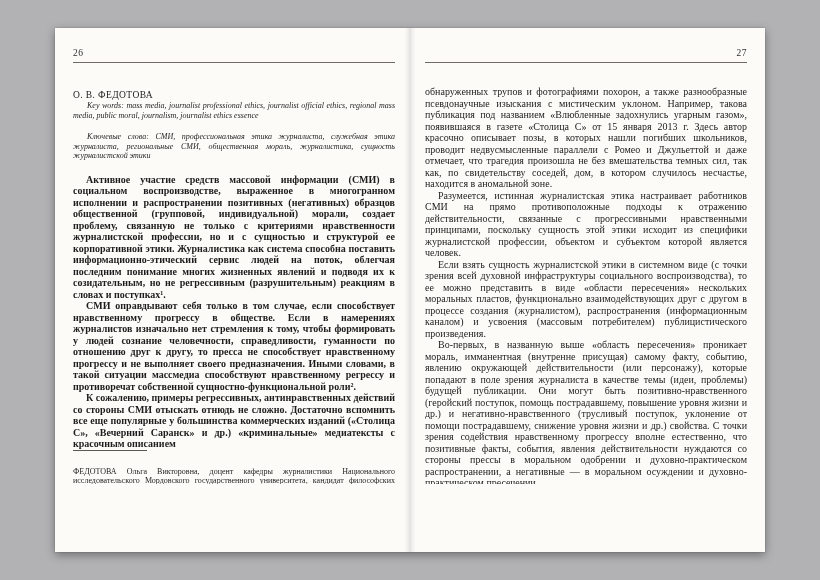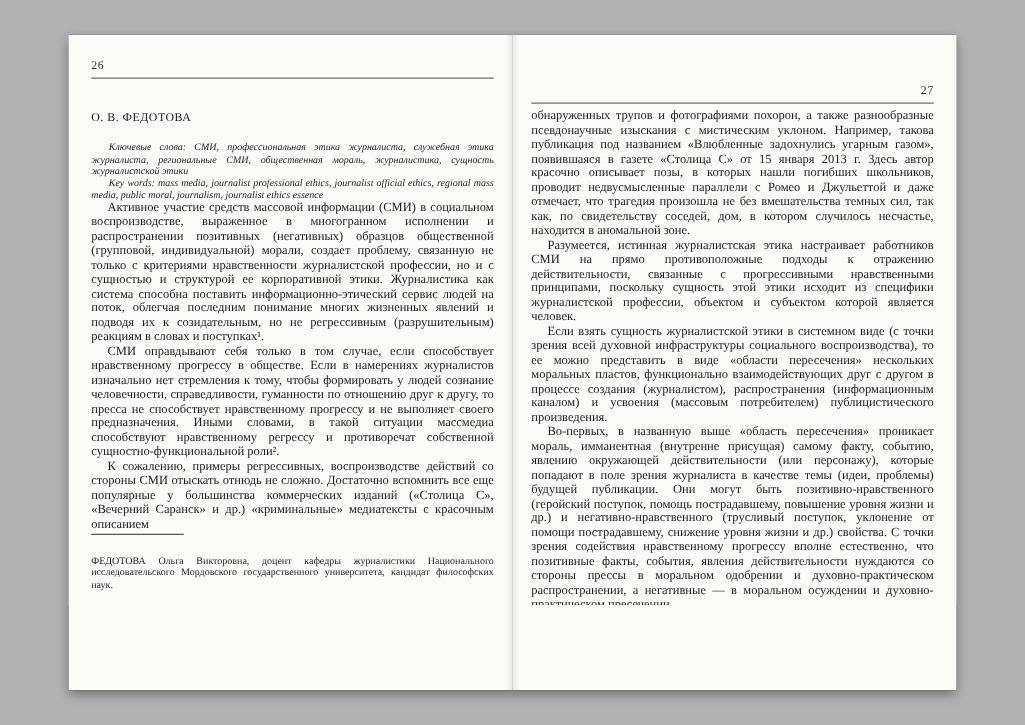--- a/index.html
+++ b/index.html
@@ -25,21 +25,21 @@
     display: flex;
     flex-direction: column;
     color: #1f1f1f;
     position: relative;
   }
   .page-left  { padding: 14px 15px 12px 18px; }
   .page-right { padding: 14px 18px 12px 15px; }
 
   .page-header { flex: 0 0 auto; }
   .header-left  { text-align: left; }
-  .header-right { text-align: right; margin-top: 20px; }
+  .header-right { text-align: right; }
   .page-num { font-size: 9.5px; color: #2e2e2e; letter-spacing: 0.5px; }
   .header-rule { border-top: 1px solid #6f6c68; margin-top: 2px; }
 
   .title-block {
     display: flex;
     align-items: flex-start;
     margin-top: 26px;
     flex: 0 0 auto;
   }
   .author {
@@ -64,22 +64,22 @@
     font-size: 8px;
     line-height: 9.6px;
     text-indent: 14px;
     text-align: justify;
     color: #242424;
     flex: 0 0 auto;
   }
   .keywords-first { margin-top: 12px; }
 
   .body { flex: 0 0 auto; }
-  .page-left  .body { margin-top: 0; }
-  .page-right .body { margin-top: 4px; }
+  .page-left  .body { margin-top: 13px; font-weight: bold; }
+  .page-right .body { margin-top: 23px; }
   .para {
     font-size: 10px;
     line-height: 11.5px;
     text-indent: 13px;
     text-align: justify;
     color: #1c1c1c;
   }
   .para.no-indent { text-indent: 0; }
 
   .footnote-block { margin-top: auto; flex: 0 0 auto; }
@@ -114,27 +114,27 @@
   <div class="page page-left">
     <div class="page-header header-left">
       <span class="page-num">26</span>
       <div class="header-rule"></div>
     </div>
 
     <div class="title-block">
       <span class="author">О. В. ФЕДОТОВА</span>
     </div>
 
+    <p class="keywords">Key words: mass media, journalist professional ethics, journalist official ethics, regional mass media, public moral, journalism, journalist ethics essence</p>
     <p class="keywords keywords-first">Ключевые слова: СМИ, профессиональная этика журналиста, служебная этика журналиста, региональные СМИ, общественная мораль, журналистика, сущность журналистской этики</p>
-    <p class="keywords">Key words: mass media, journalist professional ethics, journalist official ethics, regional mass media, public moral, journalism, journalist ethics essence</p>
 
     <div class="body">
       <p class="para">Активное участие средств массовой информации (СМИ) в социальном воспроизводстве, выраженное в многогранном исполнении и распространении позитивных (негативных) образцов общественной (групповой, индивидуальной) морали, создает проблему, связанную не только с критериями нравственности журналистской профессии, но и с сущностью и структурой ее корпоративной этики. Журналистика как система способна поставить информационно-этический сервис людей на поток, облегчая последним понимание многих жизненных явлений и подводя их к созидательным, но не регрессивным (разрушительным) реакциям в словах и поступках¹.</p>
       <p class="para">СМИ оправдывают себя только в том случае, если способствует нравственному прогрессу в обществе. Если в намерениях журналистов изначально нет стремления к тому, чтобы формировать у людей сознание человечности, справедливости, гуманности по отношению друг к другу, то пресса не способствует нравственному прогрессу и не выполняет своего предназначения. Иными словами, в такой ситуации массмедиа способствуют нравственному регрессу и противоречат собственной сущностно-функциональной роли².</p>
-      <p class="para">К сожалению, примеры регрессивных, воспроизводстве действий со стороны СМИ отыскать отнюдь не сложно. Достаточно вспомнить все еще популярные у большинства коммерческих изданий («Столица С», «Вечерний Саранск» и др.) «криминальные» медиатексты с красочным описанием</p>
+      <p class="para">К сожалению, примеры регрессивных, антинравственных действий со стороны СМИ отыскать отнюдь не сложно. Достаточно вспомнить все еще популярные у большинства коммерческих изданий («Столица С», «Вечерний Саранск» и др.) «криминальные» медиатексты с красочным описанием</p>
     </div>
 
     <div class="footnote-block">
       <div class="footnote-rule"></div>
       <p class="footnote">ФЕДОТОВА Ольга Викторовна, доцент кафедры журналистики Национального исследовательского Мордовского государственного университета, кандидат философских наук.</p>
     </div>
   </div>
 
   <div class="page page-right">
     <div class="page-header header-right">

